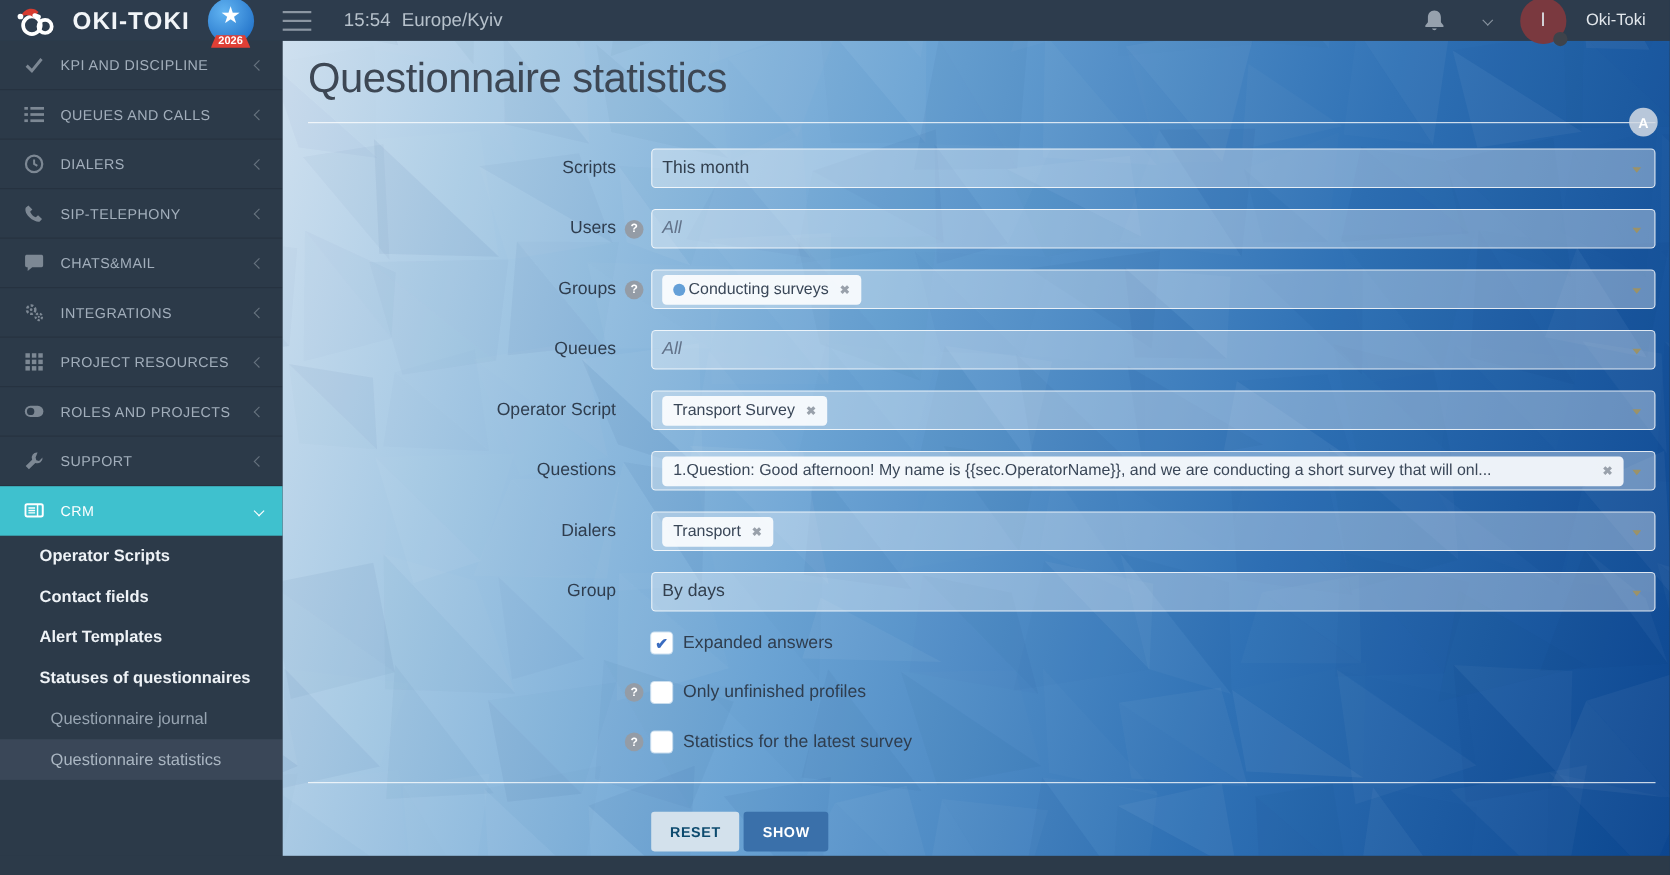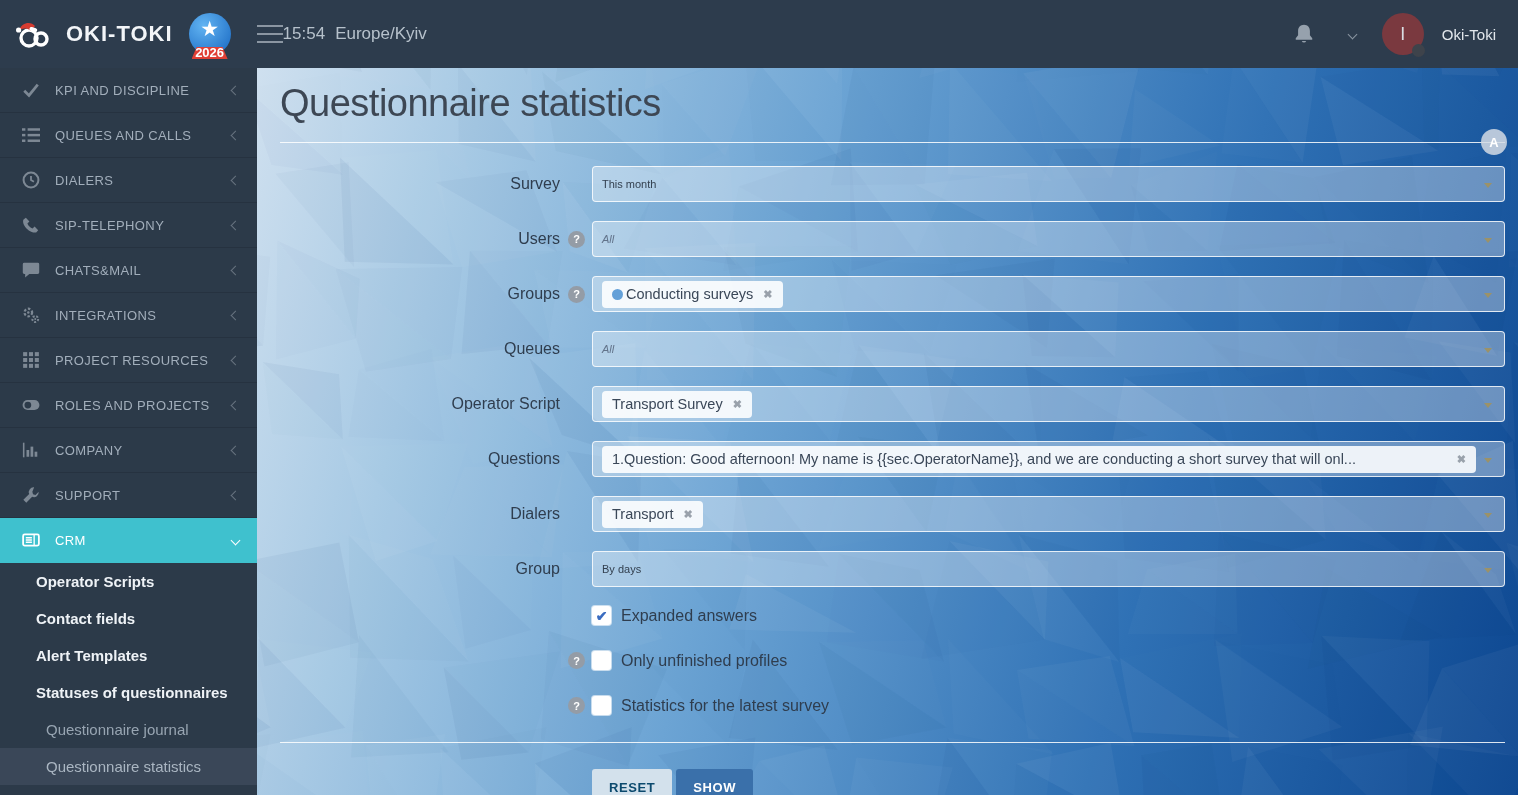--- a/index.html
+++ b/index.html
@@ -5,34 +5,34 @@
   * { box-sizing: border-box; }
   html,body { margin:0; padding:0; }
   body {
     width:1518px; height:795px; overflow:hidden;
     font-family:"Liberation Sans", sans-serif;
     background:#2c3a49;
   }
 
   
   .topbar {
-    height:68px; background:#2d3c4d; display:flex; align-items:center;
+    height:37px; background:#2d3c4d; display:flex; align-items:center;
     padding:0 22px 0 14px; position:relative; z-index:5;
   }
   .brand { display:flex; align-items:center; }
   .brand-name { color:#f2f5f8; font-size:22px; font-weight:bold; letter-spacing:1px; margin-left:8px; }
   .globe { width:42px; height:42px; border-radius:50%; margin-left:16px; position:relative;
     background:radial-gradient(circle at 35% 30%, #62b4f2, #1565c0); flex:none; }
   .globe-star { position:absolute; top:4px; left:50%; transform:translateX(-50%); color:#fff; font-size:21px; }
   .globe-base { position:absolute; bottom:-4px; left:50%; transform:translateX(-50%);
     width:36px; height:12px; background:#e03f35; clip-path:polygon(14% 0,86% 0,100% 100%,0 100%);
-    color:#fff; font-size:13px; font-weight:bold; text-align:center; line-height:12px; }
+    color:#fff; font-size:10px; font-weight:bold; text-align:center; line-height:12px; }
   .hamburger { width:26px; margin-left:26px; cursor:pointer; }
   .hamburger div { height:2px; background:#8b96a2; margin:6px 0; }
-  .clock { color:#b6c1cb; font-size:17px; display:flex; gap:10px; }
+  .clock { margin-left:30px; color:#b6c1cb; font-size:17px; display:flex; gap:10px; }
 
   .top-right { margin-left:auto; display:flex; align-items:center; }
   .bell { width:22px; height:22px; color:#96a1ad; cursor:pointer; }
   .chev { display:inline-block; width:8px; height:8px; border-style:solid; border-color:#8b96a2; border-width:0 2px 2px 0; }
   .chev.down  { transform:rotate(45deg); }
   .chev.left  { transform:rotate(135deg); }
   .top-chev { margin-left:34px; cursor:pointer; border-width:0 1.5px 1.5px 0; width:7px; height:7px; }
   .avatar { width:42px; height:42px; border-radius:50%; background:#7a393f; margin-left:26px; position:relative;
     display:flex; align-items:center; justify-content:center; color:#d9dde2; font-size:18px; cursor:pointer; }
   .avatar-dot { position:absolute; right:-1px; bottom:-2px; width:13px; height:13px; border-radius:50%; background:#3e434b; }
@@ -76,21 +76,21 @@
   .form-row { display:flex; align-items:center; height:36px; margin-bottom:19px; }
   .lbl-cell { width:312px; flex:none; position:relative; display:flex; align-items:center;
     justify-content:flex-end; padding-right:32px; }
   .lbl { font-size:16px; color:#2f3d4e; white-space:nowrap; }
   .help { position:absolute; right:7px; width:17px; height:17px; border-radius:50%; background:#949ca6;
     color:#fff; font-size:11px; font-weight:bold; display:flex; align-items:center; justify-content:center; cursor:pointer; }
   .field { flex:1; height:36px; background:rgba(255,255,255,0.35); border:1px solid rgba(255,255,255,0.8);
     border-radius:4px; display:flex; align-items:center; padding:0 26px 0 9px; position:relative; cursor:pointer; }
   .caret { position:absolute; right:12px; top:16px; width:0; height:0;
     border-left:4px solid transparent; border-right:4px solid transparent; border-top:5px solid #9b9269; }
-  .value { font-size:11px; color:#33404f; }
+  .value { font-size:16px; color:#33404f; }
   .value.muted { color:#62738a;font-style:italic; }
   .chip { display:inline-flex; align-items:center; background:rgba(255,255,255,0.88); border-radius:4px;
     height:27px; padding:0 10px; font-size:14.5px; color:#3a4758; margin-right:6px; white-space:nowrap; }
   .chip .x { color:#99a1ab; font-weight:bold; font-size:11px; margin-left:10px; cursor:pointer; }
   .chip.full { flex:1; justify-content:space-between; overflow:hidden; margin-right:2px; }
   .chip.full .chip-text { overflow:hidden; }
   .dot { width:11px; height:11px; border-radius:50%; background:#64a0d8; margin-right:3px; flex:none; }
 
   
   #check-rows { margin-top:19px; margin-left:288px; }
@@ -241,34 +241,20 @@
           <span class="chev left"></span>
         </div>
         <div class="side-item">
           <span class="side-icon">
             <svg viewBox="0 0 16 16">
               <rect x="0.5" y="3.5" width="15" height="9" rx="4.5" fill="currentColor"></rect>
               <circle cx="5.2" cy="8" r="3" fill="#2c3a49"></circle>
             </svg>
           </span>
           <span class="side-label">ROLES AND PROJECTS</span>
-          <span class="chev left"></span>
-        </div>
-        <div class="side-item">
-          <span class="side-icon">
-            <svg viewBox="0 0 16 16">
-              <path d="M1.5 1.5v13" stroke="currentColor" stroke-width="1.4"></path>
-              <g fill="currentColor">
-                <rect x="4" y="8" width="2.4" height="6"></rect>
-                <rect x="7.6" y="5" width="2.4" height="9"></rect>
-                <rect x="11.2" y="9.5" width="2.4" height="4.5"></rect>
-              </g>
-            </svg>
-          </span>
-          <span class="side-label">COMPANY</span>
           <span class="chev left"></span>
         </div>
         <div class="side-item">
           <span class="side-icon">
             <svg viewBox="0 0 16 16">
               <path d="M10.8 1.2a4.2 4.2 0 0 0-4.4 5.8L1.2 12.2l2.6 2.6 5.2-5.2a4.2 4.2 0 0 0 5.8-4.4L12 8l-2.2-.6L9.2 5.2z" fill="currentColor"></path>
             </svg>
           </span>
           <span class="side-label">SUPPORT</span>
           <span class="chev left"></span>
@@ -599,21 +585,21 @@
         <polygon points="1239.6066605153524,786.143281528793 1339.1554169781298,864.0931514283145 1251.5960556811635,868.9078333144578" fill="#ffffff" opacity="0.027"></polygon>
       </svg>
     <div class="content">
       <div class="page-title">Questionnaire statistics</div>
       <div class="divider">
         <div class="a-badge">A</div>
       </div>
       <div id="form-rows">
           <div class="form-row">
             <div class="lbl-cell">
-              <span class="lbl">Survey</span>
+              <span class="lbl">Scripts</span>
             </div>
             <div class="field">
               <span class="value">This month</span>
               <span class="caret"></span>
             </div>
           </div>
           <div class="form-row">
             <div class="lbl-cell">
               <span class="lbl">Users</span>
               <span class="help">?</span>

